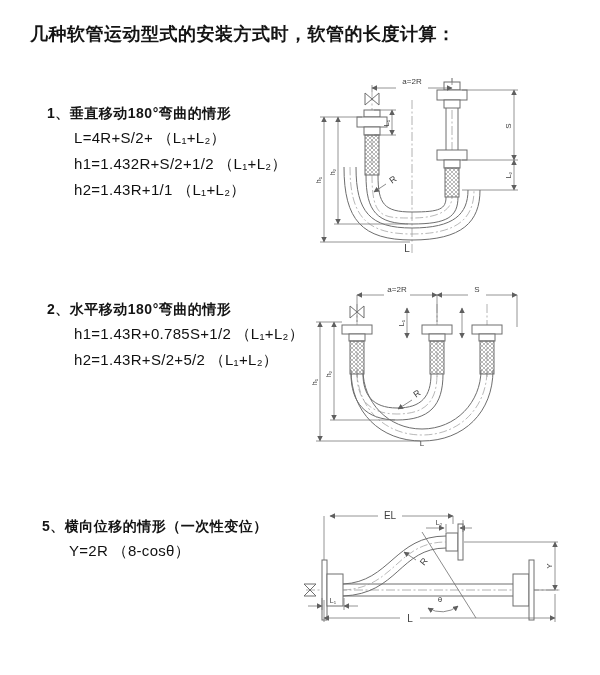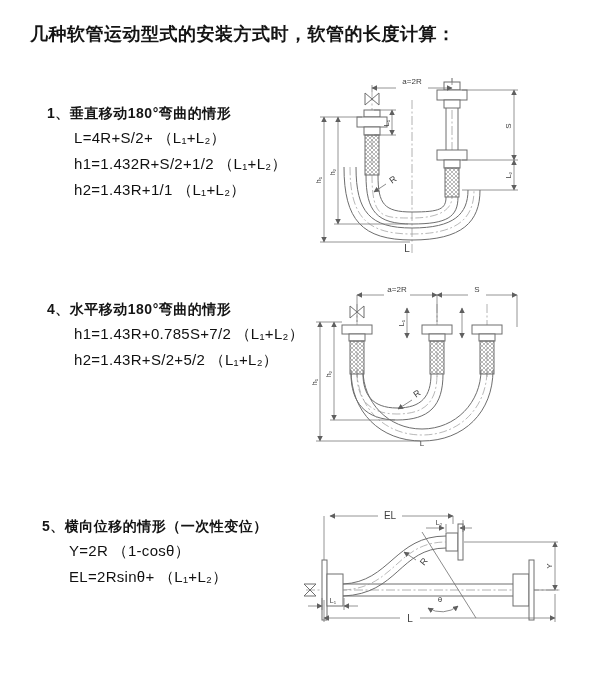--- a/index.html
+++ b/index.html
@@ -31,29 +31,28 @@
   <div class="title">几种软管运动型式的安装方式时，软管的长度计算：</div>
 
   <div class="sec sec1">
     <div class="heading">1、垂直移动180°弯曲的情形</div>
     <div class="formula">L=4R+S/2+ （L₁+L₂）</div>
     <div class="formula">h1=1.432R+S/2+1/2 （L₁+L₂）</div>
     <div class="formula">h2=1.43R+1/1 （L₁+L₂）</div>
   </div>
 
   <div class="sec sec2">
-    <div class="heading">4、水平移动180°弯曲的情形</div>
-    <div class="formula">h1=1.43R+0.785S+7/2 （L₁+L₂）</div>
+    <div class="heading">2、水平移动180°弯曲的情形</div>
+    <div class="formula">h1=1.43R+0.785S+1/2 （L₁+L₂）</div>
     <div class="formula">h2=1.43R+S/2+5/2 （L₁+L₂）</div>
   </div>
 
   <div class="sec sec3">
     <div class="heading">5、横向位移的情形（一次性变位）</div>
-    <div class="formula">Y=2R （1-cosθ）</div>
-    <div class="formula">EL=2Rsinθ+ （L₁+L₂）</div>
+    <div class="formula">Y=2R （8-cosθ）</div>
   </div>
 
   <svg class="d1" width="270" height="196" viewBox="0 0 270 196">
     <defs>
       <marker id="arr" viewBox="0 0 10 10" refX="9" refY="5" markerWidth="7" markerHeight="7" orient="auto-start-reverse">
         <path d="M0,0 L10,5 L0,10 z" fill="#5f5f5f"></path>
       </marker>
       <pattern id="braid" width="4" height="4" patternUnits="userSpaceOnUse">
         <path d="M0,4 L4,0 M0,0 L4,4" stroke="#8a8a8a" stroke-width="0.6" fill="none"></path>
       </pattern>

